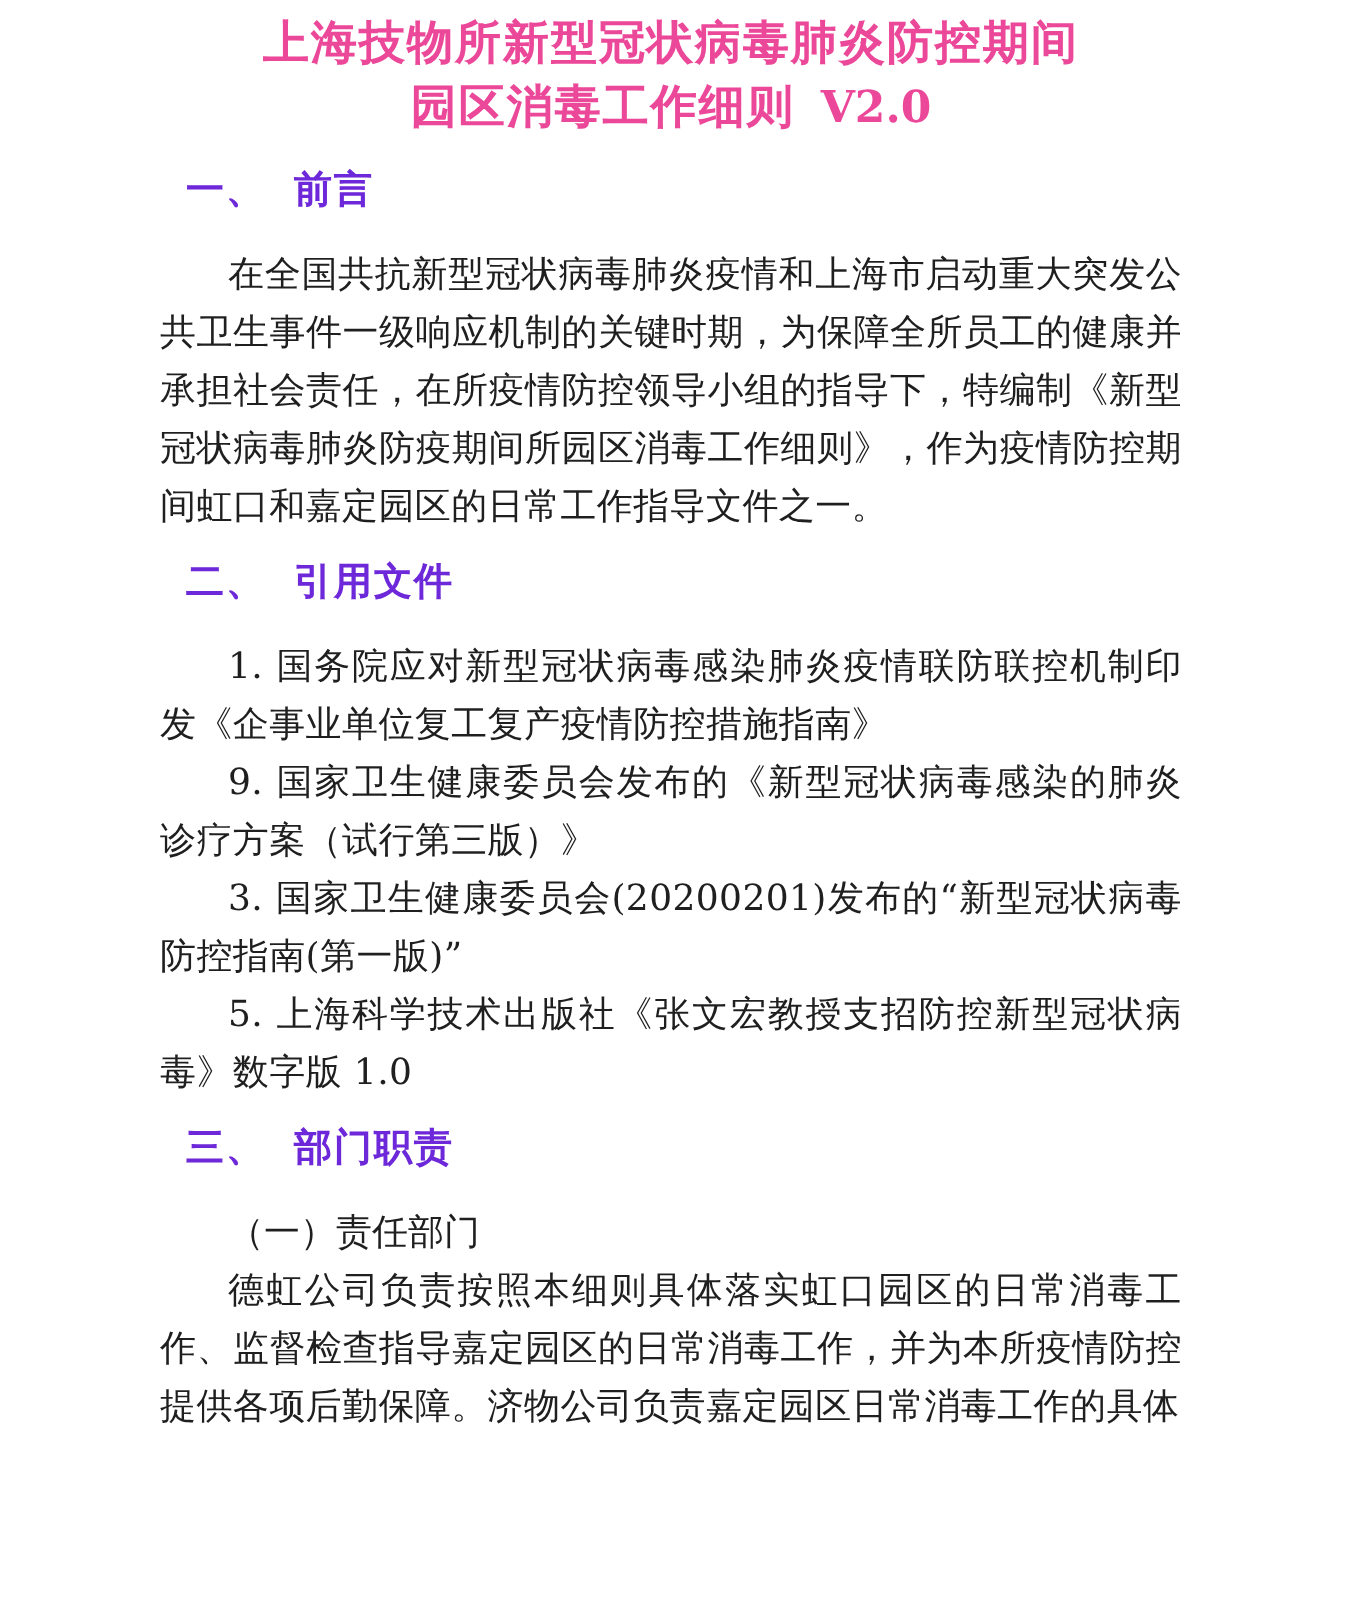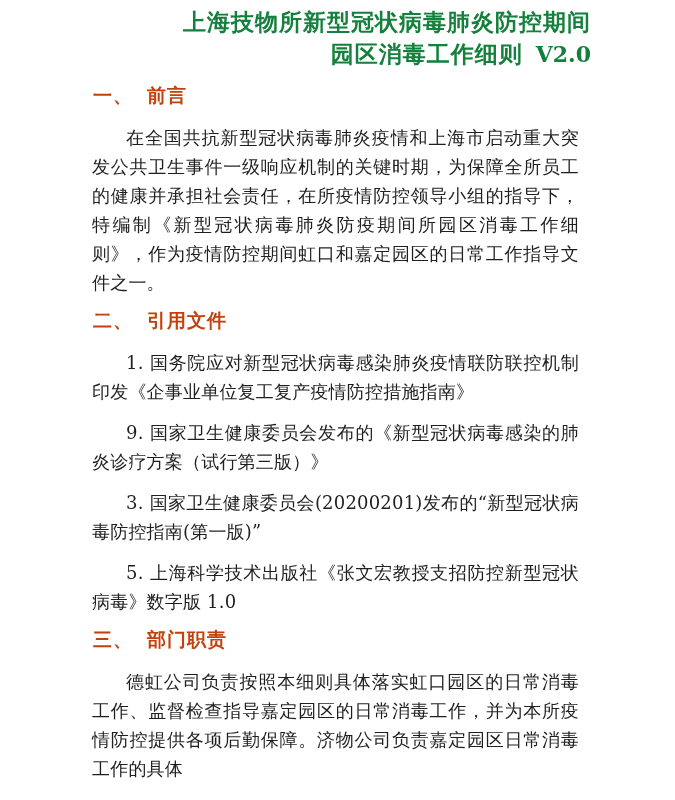--- a/index.html
+++ b/index.html
@@ -13,54 +13,54 @@
     height: 800px;
     box-sizing: border-box;
     padding: 6px 84px 0 80px;
     background: #ffffff;
     overflow: hidden;
     font-family: "DejaVu Serif", "Liberation Serif", serif;
     color: #1f1f1f;
   }
   .doc-title {
     margin: 0 0 15px 0;
-    text-align: right;
+    text-align: center;
     font-family: "DejaVu Sans", "Liberation Sans", sans-serif;
     font-weight: bold;
     font-size: 23px;
     line-height: 32px;
-    color: #15803d;
+    color: #ec4899;
     letter-spacing: 1px;
   }
   .doc-title .version {
     font-family: "DejaVu Serif", "Liberation Serif", serif;
     font-weight: 700;
     font-size: 22px;
     letter-spacing: 0;
     margin-left: 4px;
   }
   .sec-heading {
     margin: 13px 0 17px 0;
     padding-left: 13px;
     font-family: "DejaVu Sans", "Liberation Sans", sans-serif;
     font-weight: bold;
     font-size: 19px;
     line-height: 21px;
-    color: #c2410c;
+    color: #6d28d9;
     letter-spacing: 1px;
   }
   .sec-heading .num {
     display: inline-block;
     margin-right: 14px;
   }
   .sec-heading.first {
     margin-top: 0;
   }
   p.body-par {
-    margin: 12px;
+    margin: 0;
     font-size: 18px;
     line-height: 29px;
     text-align: justify;
     text-indent: 34px;
     letter-spacing: 0.2px;
   }
   p.sub-heading {
     margin: 0;
     font-size: 18px;
     line-height: 29px;
@@ -83,15 +83,16 @@
     <span class="num">二、</span><span>引用文件</span>
   </div>
   <p class="body-par">1. 国务院应对新型冠状病毒感染肺炎疫情联防联控机制印发《企事业单位复工复产疫情防控措施指南》</p>
   <p class="body-par">9. 国家卫生健康委员会发布的《新型冠状病毒感染的肺炎诊疗方案（试行第三版）》</p>
   <p class="body-par">3. 国家卫生健康委员会(20200201)发布的“新型冠状病毒防控指南(第一版)”</p>
   <p class="body-par">5. 上海科学技术出版社《张文宏教授支招防控新型冠状病毒》数字版 1.0</p>
 
   <div class="sec-heading">
     <span class="num">三、</span><span>部门职责</span>
   </div>
+  <p class="sub-heading">（一）责任部门</p>
   <p class="body-par">德虹公司负责按照本细则具体落实虹口园区的日常消毒工作、监督检查指导嘉定园区的日常消毒工作，并为本所疫情防控提供各项后勤保障。济物公司负责嘉定园区日常消毒工作的具体</p>
 
 </div>
 
 </body></html>

